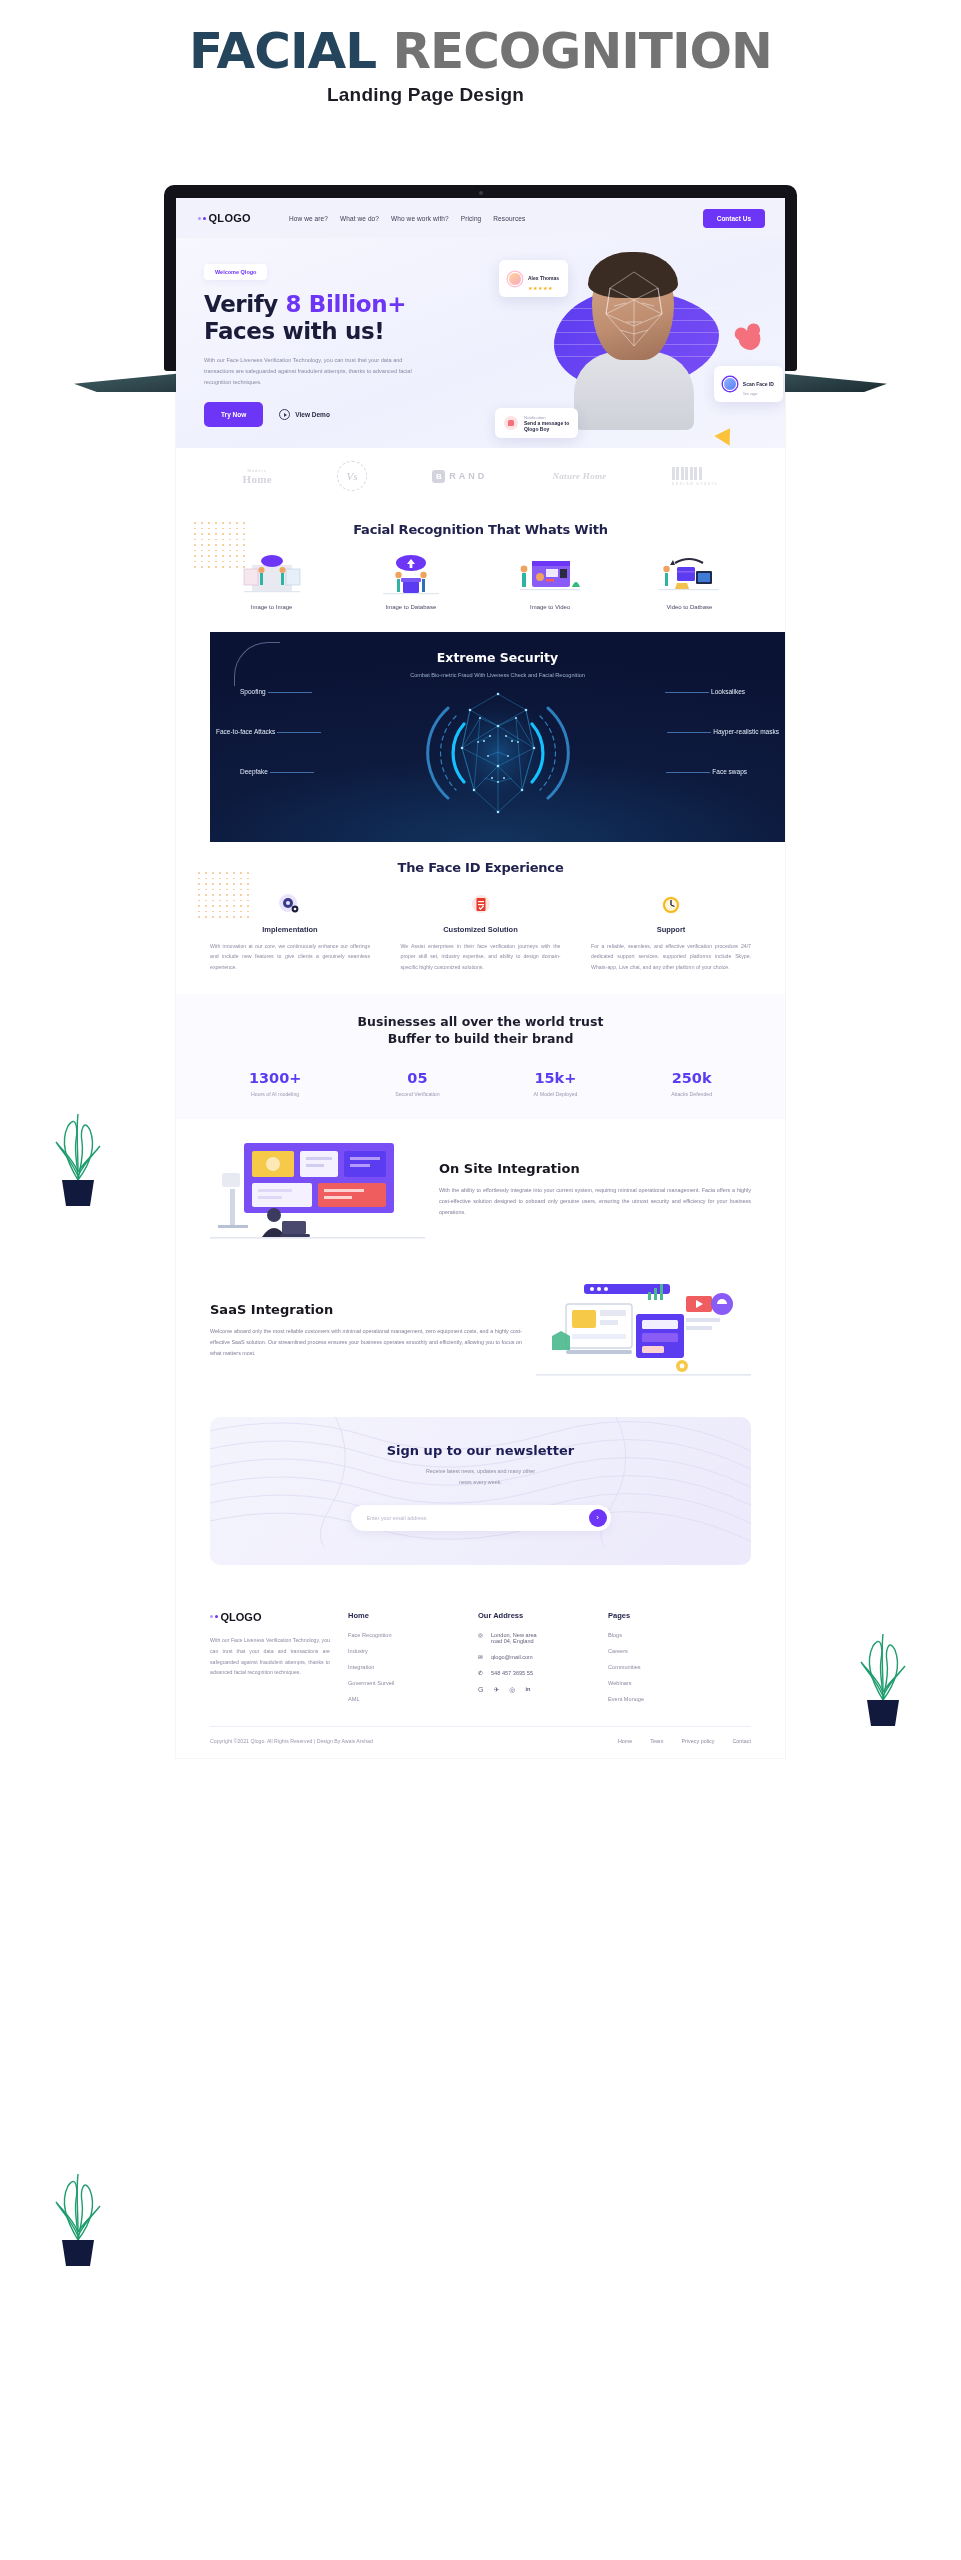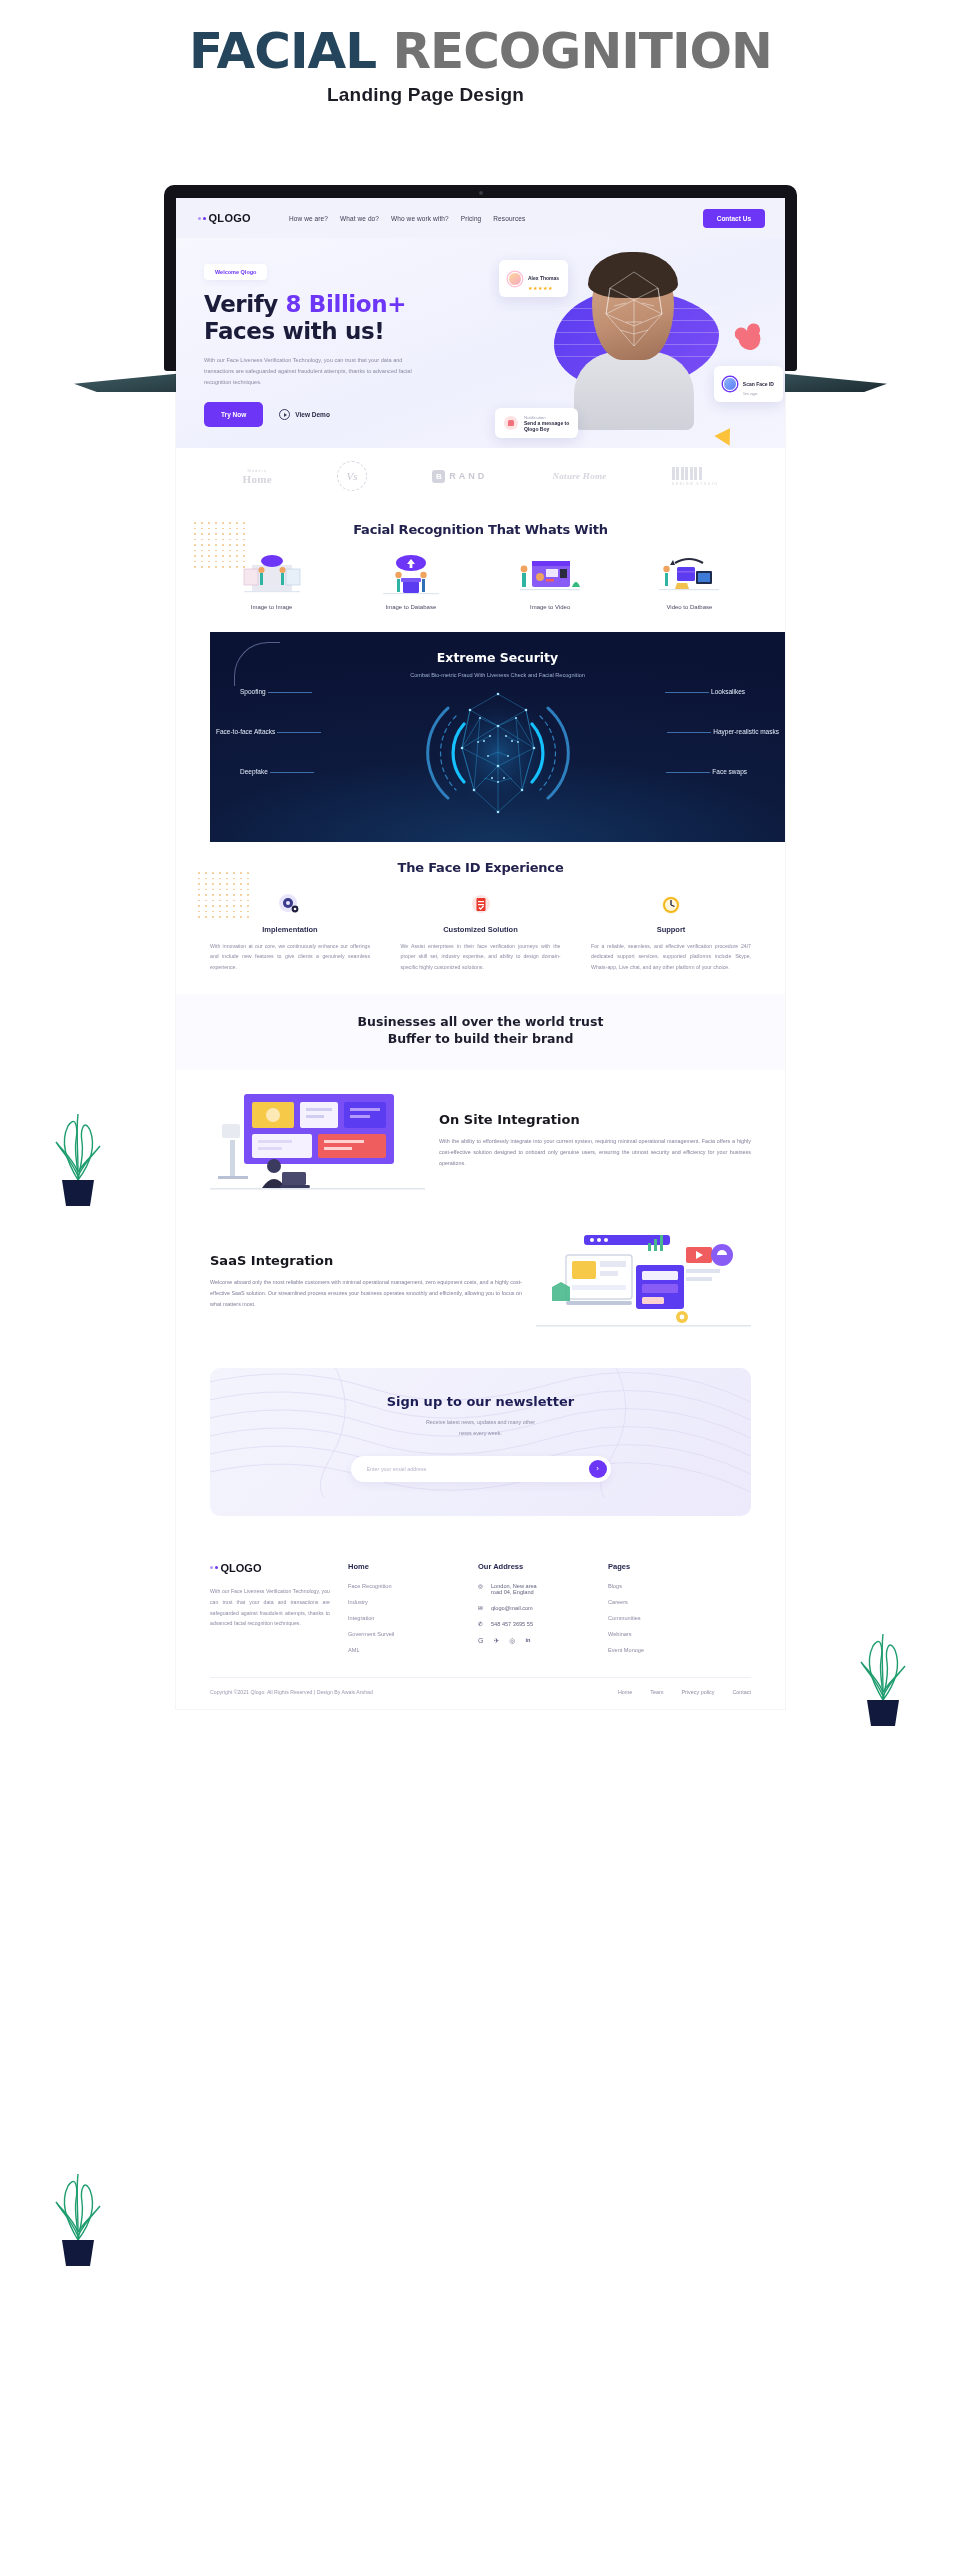--- a/index.html
+++ b/index.html
@@ -770,20 +770,38 @@
         <p>For a reliable, seamless, and effective verification procedure 24/7 dedicated support services. supported platforms include Skype, Whats-app, Live chat, and any other platform of your choice.</p>
       </div>
     </div>
   </section>
 
   <section class="stats-sec">
     <h2>
       <span>Businesses all over the world trust</span><br>
       <span>Buffer to build their brand</span>
     </h2>
+    <div class="stat-row">
+      <div class="stat">
+        <div class="num">1300+</div>
+        <div class="cap">Hours of AI modeling</div>
+      </div>
+      <div class="stat">
+        <div class="num">05</div>
+        <div class="cap">Second Verification</div>
+      </div>
+      <div class="stat">
+        <div class="num">15k+</div>
+        <div class="cap">AI Model Deployed</div>
+      </div>
+      <div class="stat">
+        <div class="num">250k</div>
+        <div class="cap">Attacks Defended</div>
+      </div>
+    </div>
   </section>
 
   <section class="split">
     <div class="art-box">
       <svg width="215" height="105" viewBox="0 0 215 105">
         <rect x="34" y="6" width="150" height="70" rx="3" fill="#7a4ef5"></rect>
         <rect x="42" y="14" width="42" height="26" rx="2" fill="#f7c948"></rect>
         <rect x="90" y="14" width="38" height="26" rx="2" fill="#ffffff" opacity=".92"></rect>
         <rect x="134" y="14" width="42" height="26" rx="2" fill="#5b3cf0"></rect>
         <rect x="42" y="46" width="60" height="24" rx="2" fill="#ffffff" opacity=".92"></rect>

